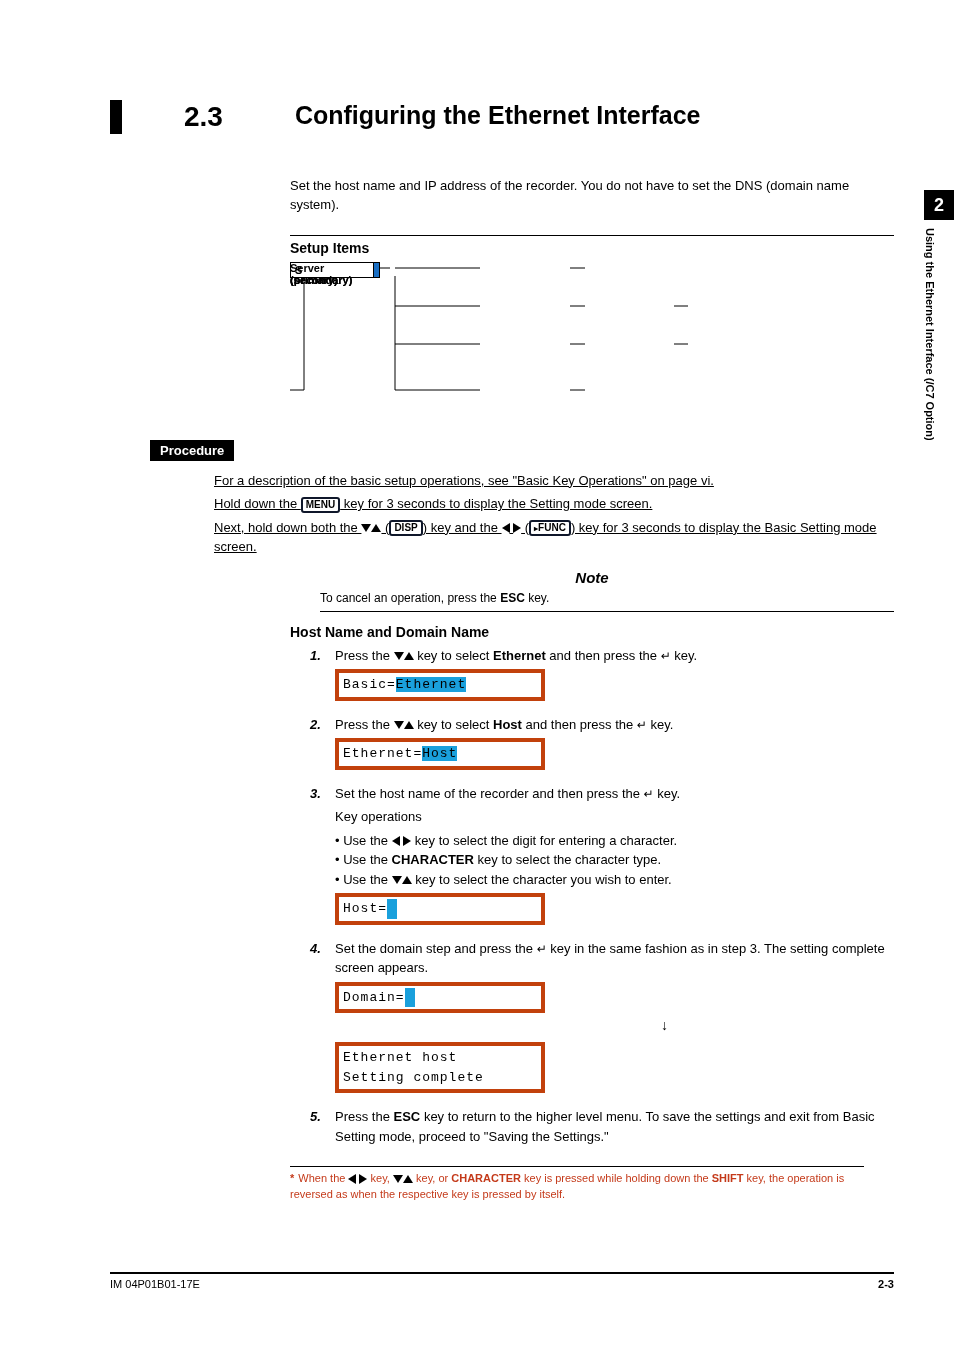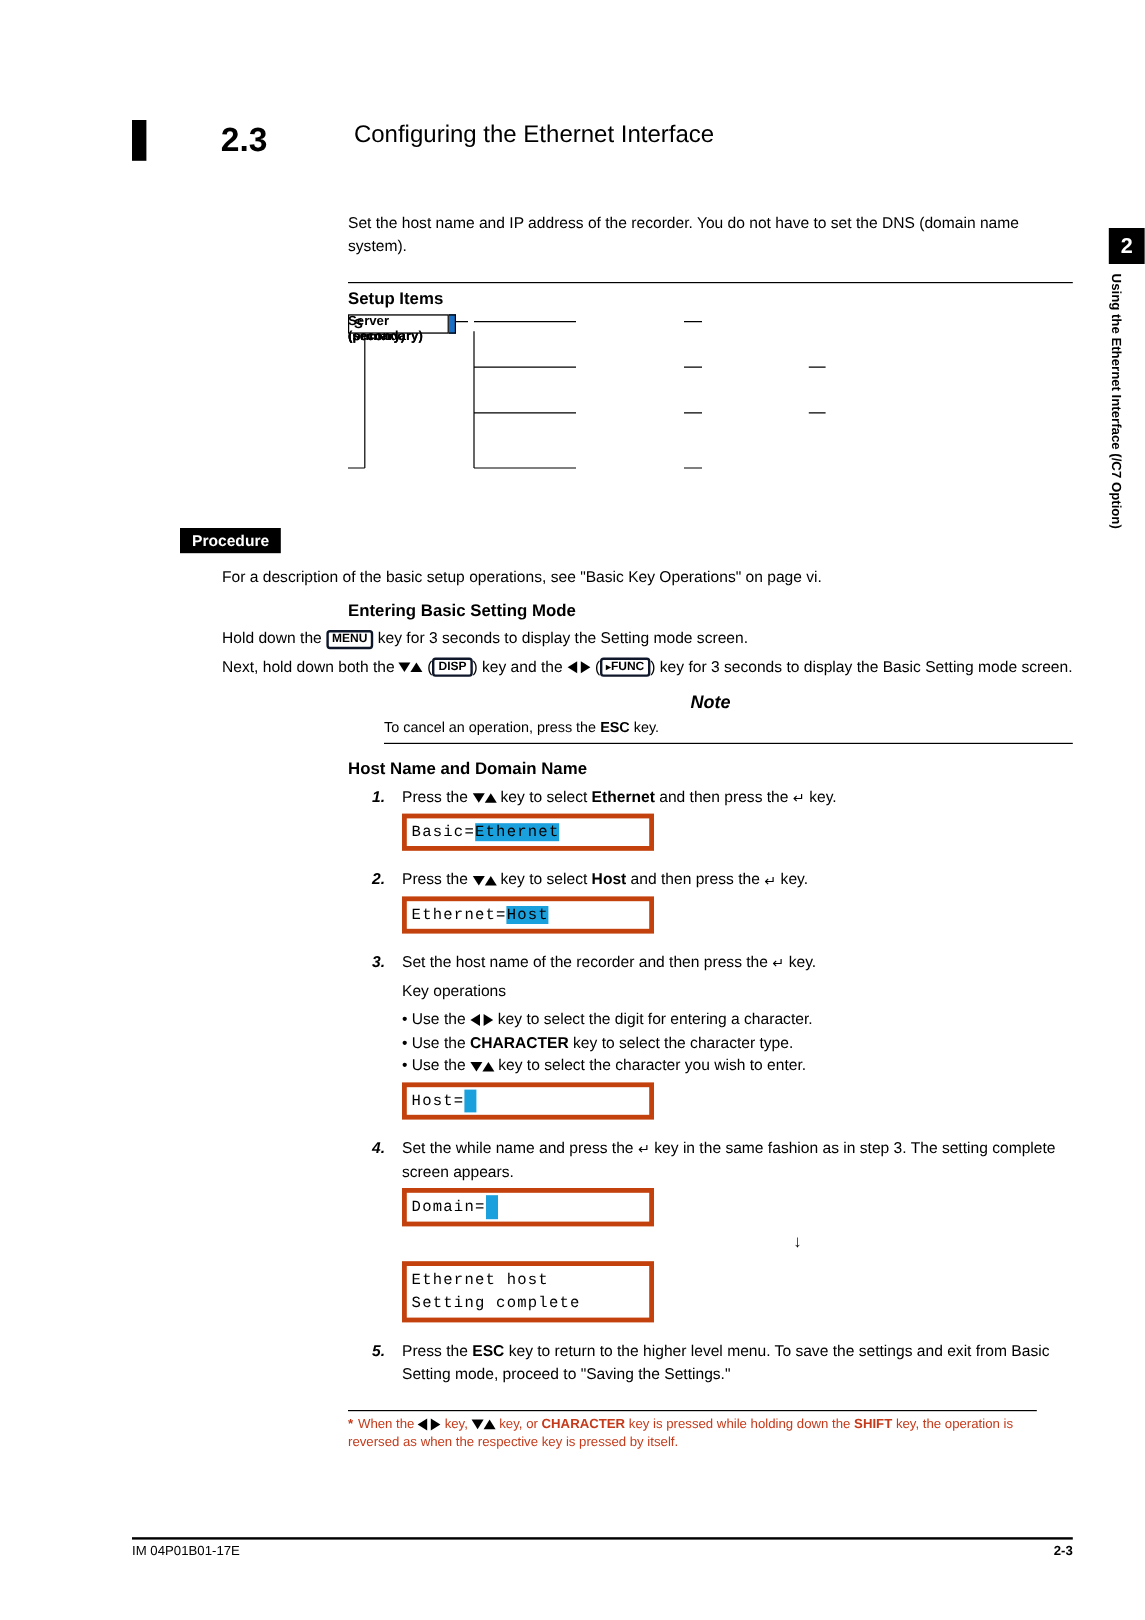--- a/index.html
+++ b/index.html
@@ -44,33 +44,33 @@
     align-items: stretch;
     margin-bottom: 42px;
     gap: 44px;
   }
   .title-accent {
     width: 12px;
     background: #000;
     margin-right: 18px;
   }
   .title-num { font-size: 28px; font-weight: bold; margin-right: 28px; line-height: 1.2; }
-  .title-text { font-size: 20px; font-weight: normal; line-height: 1.2; }
+  .title-text { font-size: 25px; font-weight: bold; line-height: 1.2; }
   
   .intro { margin-left: 180px; margin-bottom: 20px; line-height: 1.5; }
   
   .setup-items-heading { margin-left: 180px; font-weight: bold; font-size: 14px; margin-bottom: 6px; border-top: 1px solid #000; padding-top: 4px;}
   .setup-items-heading-u { display:inline-block; }
   .setup { margin-left: 180px; position: relative; height: 170px; font-size: 11px; }
   .node { position: absolute; border: 1px solid #000; padding: 1px 4px; font-weight: bold; background:#fff; width:84px; text-align:left;}
   .node.blue { background: #1a6fc4; color: #fff; border-color:#000;}
   .label { position:absolute; font-weight:bold; font-size:11px; }
   
   .proc-bar { background: #000; color: #fff; font-weight: bold; padding: 3px 10px; display: inline-block; margin-bottom: 10px; margin-left: 40px;}
-  .proc-text { margin-left: 75px; line-height: 1.5; }
+  .proc-text { margin-left: 104px; line-height: 1.5; text-decoration: underline; }
   .proc-text p { margin-bottom: 4px; }
   .subheading { font-weight: bold; font-size: 14px; margin-left: 180px; margin-top: 10px; margin-bottom: 6px; }
   .note-head { font-style: italic; font-weight: bold; font-size: 15px; margin-left: 180px; margin-top: 12px; display:flex; align-items:center;flex-direction:column;}
   .note-line { flex:1; border-bottom:1px solid #000; margin-left:8px;}
   .note-body { margin-left: 210px; font-size: 12px; margin-top: 4px; border-bottom:1px solid #000; padding-bottom:6px; margin-bottom:12px;}
   .key-box { display:inline-block; border:2px solid #0f172a; border-radius:3px; padding:0 3px; font-size:10px; font-weight:bold; font-family: Arial; vertical-align:middle; line-height:1.2;text-align:center;}
   ol.steps { margin-left: 200px; list-style: none; counter-reset: step; }
   ol.steps > li { position: relative; padding-left: 25px; margin-bottom: 14px; line-height: 1.5;}
   ol.steps > li::before { counter-increment: step; content: counter(step) "."; font-weight: bold; font-style: italic; position: absolute; left: 0; }
   .lcd { font-family: "Courier New", monospace; border: 4px solid #c2410c; padding: 2px 4px; display:inline-block; min-width:210px; margin-top:4px; font-size:13px; letter-spacing:1px;}
@@ -159,21 +159,20 @@
     <div class="label" style="left:404;top:54">Default gateway</div>
     <div class="node" style="left:402;top:76">S</div>
     <div class="label" style="left:404;top:92;width:80px">Server (secondary)</div>
   </div>
 
   <div style="height:8px"></div>
   <div class="proc-bar">Procedure</div>
   <div class="proc-text">
     <p>For a description of the basic setup operations, see "Basic Key Operations" on page vi.</p>
   </div>
-  <div class="subheading">Entering Basic Setting Mode</div>
   <div class="proc-text">
     <p>
       <span>Hold down the </span><span class="key-box">MENU</span><span> key for 3 seconds to display the Setting mode screen.</span>
     </p>
     <p>
       <span>Next, hold down both the </span><span class="tri-dn"></span><span class="tri-up"></span> (<span class="key-box">DISP</span><span>) key and the </span><span class="tri-l"></span> <span class="tri-r"></span> (<span class="key-box"><span style="font-size:8px">▸</span><span>FUNC</span></span><span>) key for 3 seconds to display the Basic Setting mode screen.</span>
     </p>
   </div>
 
   <div class="note-head">
@@ -199,21 +198,21 @@
       <span>Set the host name of the recorder and then press the </span><span class="enter-icon">↵</span><span> key.</span>
       <div style="margin-top:4px">Key operations</div>
       <ul class="bullets">
         <li><span>Use the </span><span class="tri-l"></span> <span class="tri-r"></span><span> key to select the digit for entering a character.</span></li>
         <li><span>Use the </span><span class="bold">CHARACTER</span><span> key to select the character type.</span></li>
         <li><span>Use the </span><span class="tri-dn"></span><span class="tri-up"></span><span> key to select the character you wish to enter.</span></li>
       </ul>
       <span class="lcd"><span>Host=</span><span class="cursor">&nbsp;</span></span>
     </li>
     <li>
-      <span>Set the while name and press the </span><span class="enter-icon">↵</span><span> key in the same fashion as in step 3. The setting complete screen appears.</span><br>
+      <span>Set the domain step and press the </span><span class="enter-icon">↵</span><span> key in the same fashion as in step 3. The setting complete screen appears.</span><br>
       <span class="lcd"><span>Domain=</span><span class="cursor">&nbsp;</span></span>
       <div class="arrow-down">↓</div>
       <span class="lcd" style="white-space:pre">Ethernet host
 Setting complete</span>
     </li>
     <li>
       <span>Press the </span><span class="bold">ESC</span><span> key to return to the higher level menu. To save the settings and exit from Basic Setting mode, proceed to "Saving the Settings."</span>
     </li>
   </ol>
 

